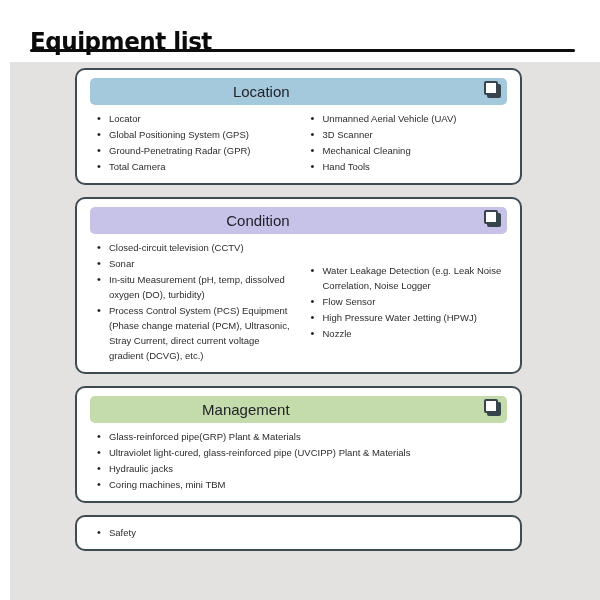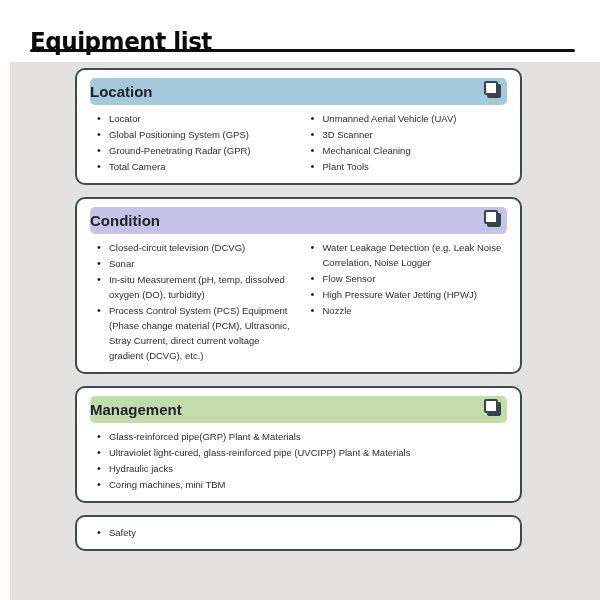--- a/index.html
+++ b/index.html
@@ -42,37 +42,37 @@
     padding: 8px 13px 8px 13px;
     width: 100%;
   }
   .card-header {
     position: relative;
     height: 27px;
     border-radius: 5px;
     margin-bottom: 6px;
   }
   .card-title {
-    position: absolute; left: 0; top: 0;
+    position: absolute; left: 12px; top: 0;
     width: 45%;
-    text-align: left;
+    text-align: right;
     line-height: 27px;
-    font-size: 15px; font-weight: bold;
+    font-size: 15px; font-weight: normal;
     color: #22222a;
   }
   .checkbox {
     position: absolute; right: 9px; top: 3px;
     width: 14px; height: 14px;
     background: #ffffff;
     border: 2px solid #37444c;
     border-radius: 2px;
     box-shadow: 3px 3px 0 0 #37444c;
     cursor: pointer;
   }
-  .card-body { display: flex; }
+  .card-body { display: flex; align-items: center; }
   ul.col {
     list-style: none;
     margin: 0; padding: 0 0 0 6px;
     flex: 1;
   }
   ul.col + ul.col { padding-left: 16px; }
   li.item {
     position: relative;
     padding-left: 13px;
     font-size: 9.5px;
@@ -103,32 +103,32 @@
         <ul class="col">
           <li class="item">Locator</li>
           <li class="item">Global Positioning System (GPS)</li>
           <li class="item">Ground-Penetrating Radar (GPR)</li>
           <li class="item">Total Camera</li>
         </ul>
         <ul class="col">
           <li class="item">Unmanned Aerial Vehicle (UAV)</li>
           <li class="item">3D Scanner</li>
           <li class="item">Mechanical Cleaning</li>
-          <li class="item">Plant Tools</li>
+          <li class="item">Hand Tools</li>
         </ul>
       </div>
     </section>
     <section class="card">
       <header class="card-header" style="background: rgb(199, 194, 232);">
         <span class="card-title">Condition</span>
         <span class="checkbox"></span>
       </header>
       <div class="card-body">
         <ul class="col">
-          <li class="item">Closed-circuit television (DCVG)</li>
+          <li class="item">Closed-circuit television (CCTV)</li>
           <li class="item">Sonar</li>
           <li class="item">In-situ Measurement (pH, temp, dissolved oxygen (DO), turbidity)</li>
           <li class="item">Process Control System (PCS)  Equipment (Phase change material (PCM), Ultrasonic, Stray Current, direct current voltage gradient (DCVG), etc.)</li>
         </ul>
         <ul class="col">
           <li class="item">Water Leakage Detection (e.g. Leak Noise Correlation, Noise Logger</li>
           <li class="item">Flow Sensor</li>
           <li class="item">High Pressure Water Jetting (HPWJ)</li>
           <li class="item">Nozzle</li>
         </ul>

